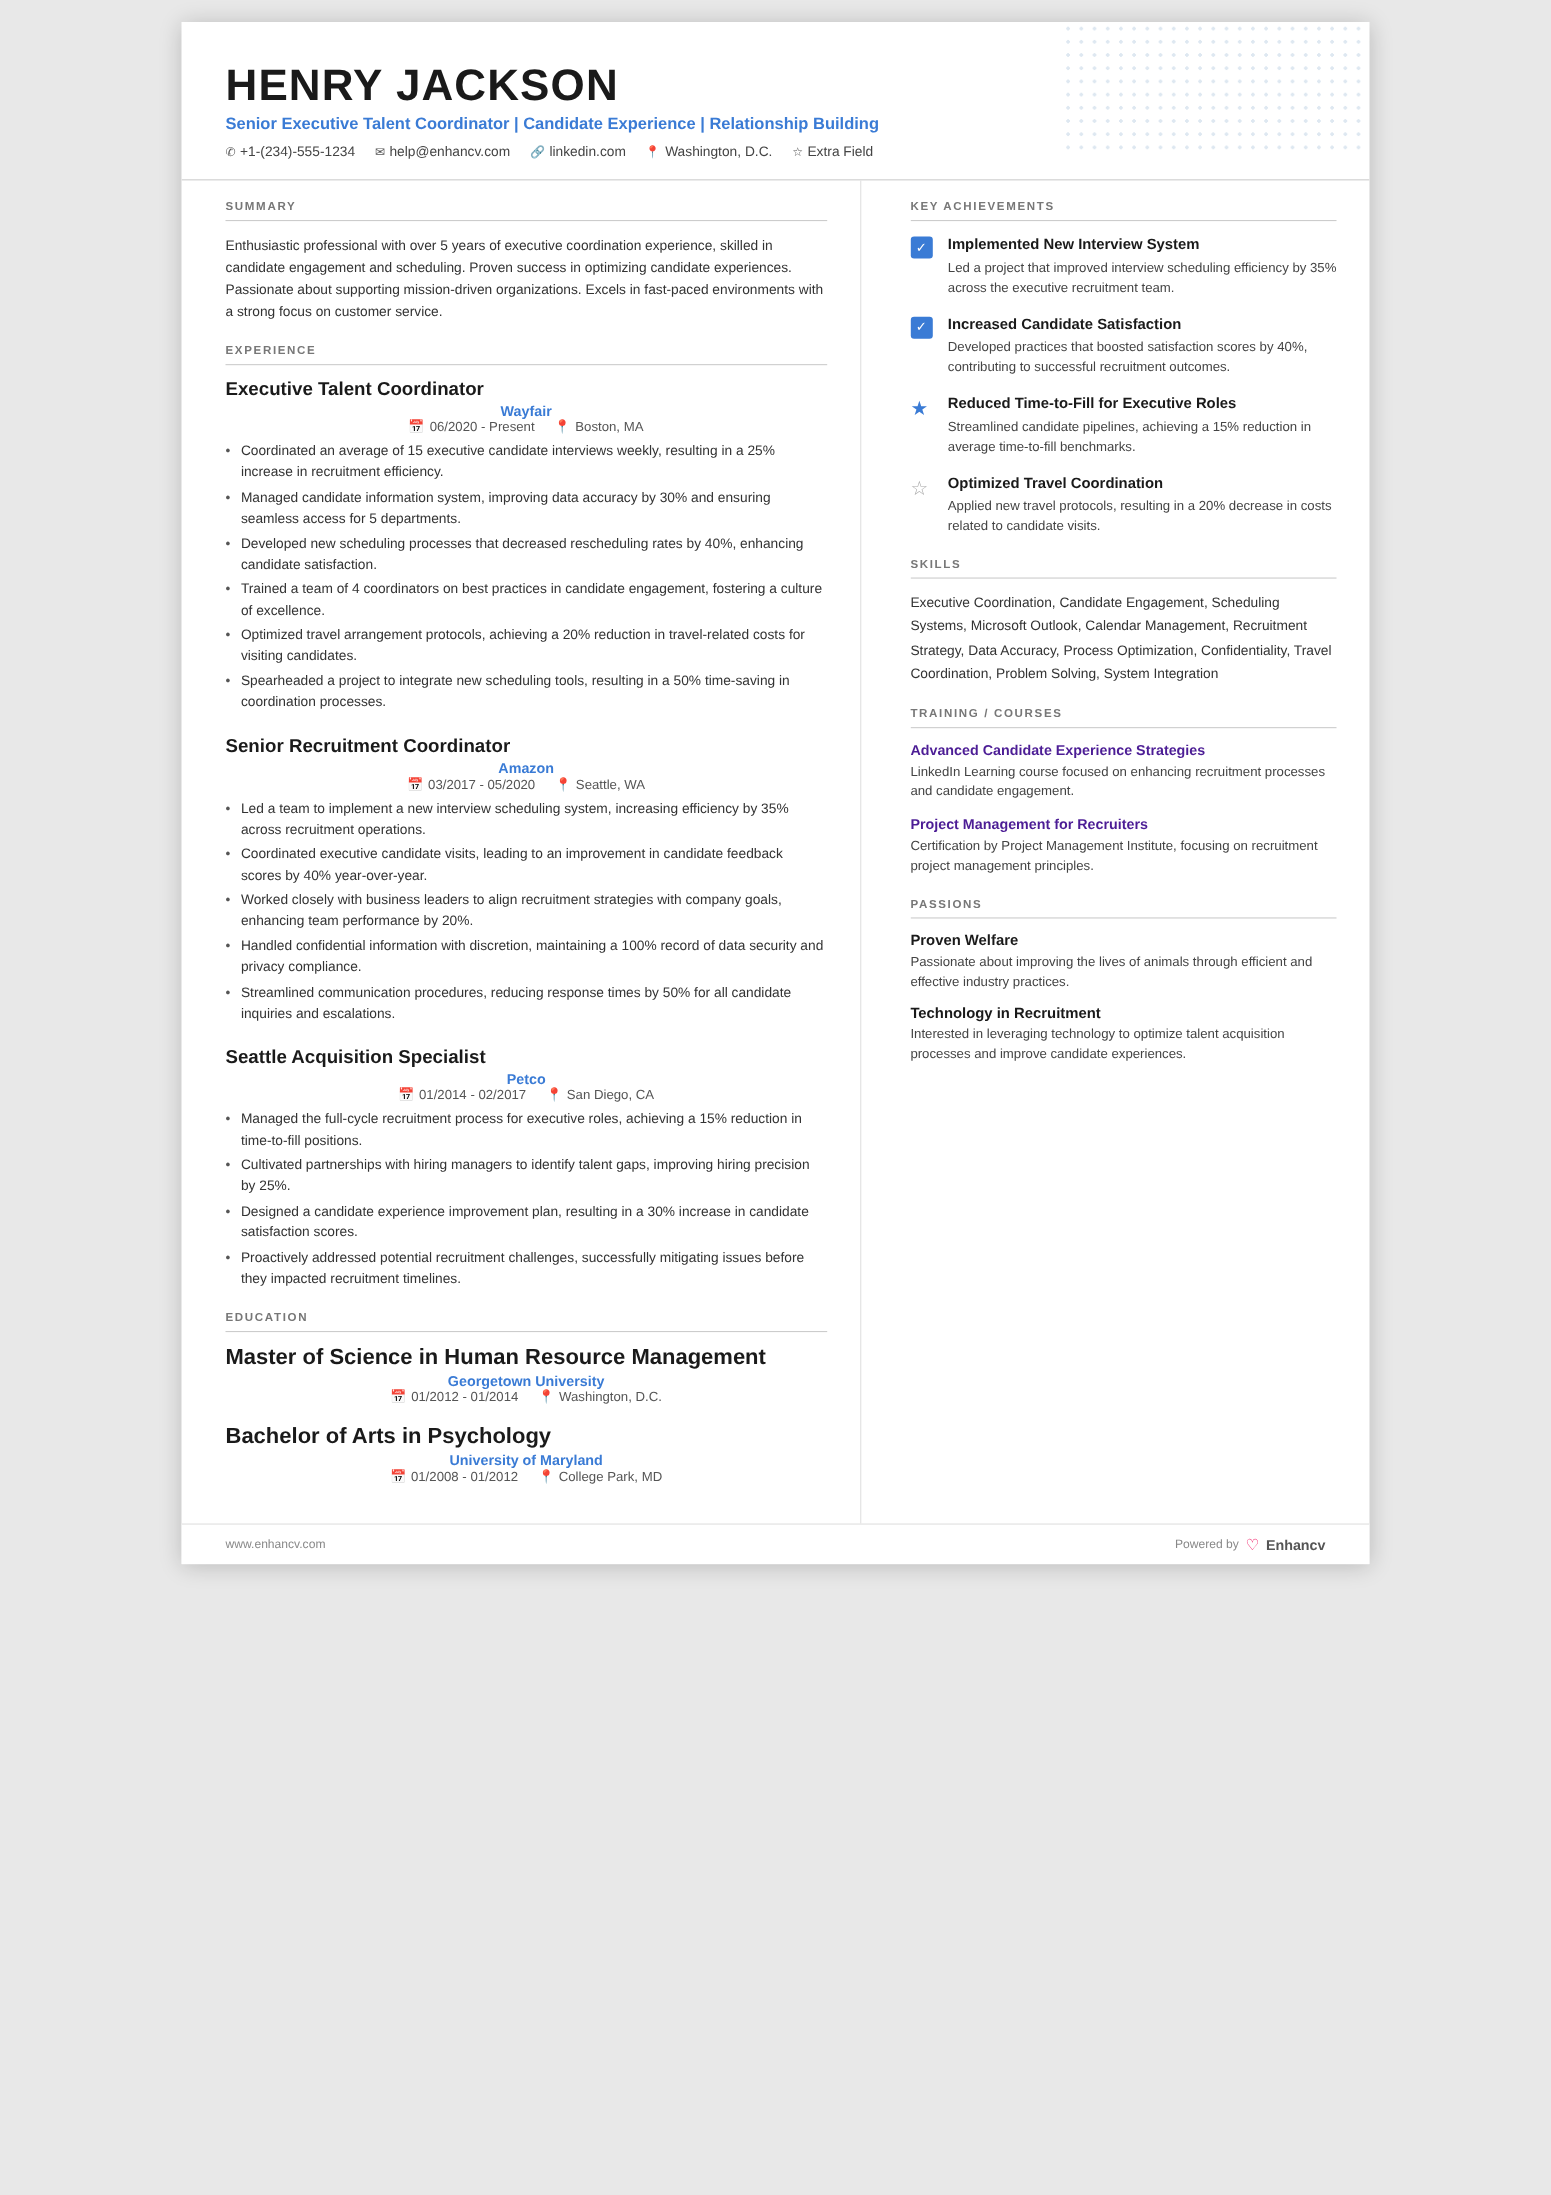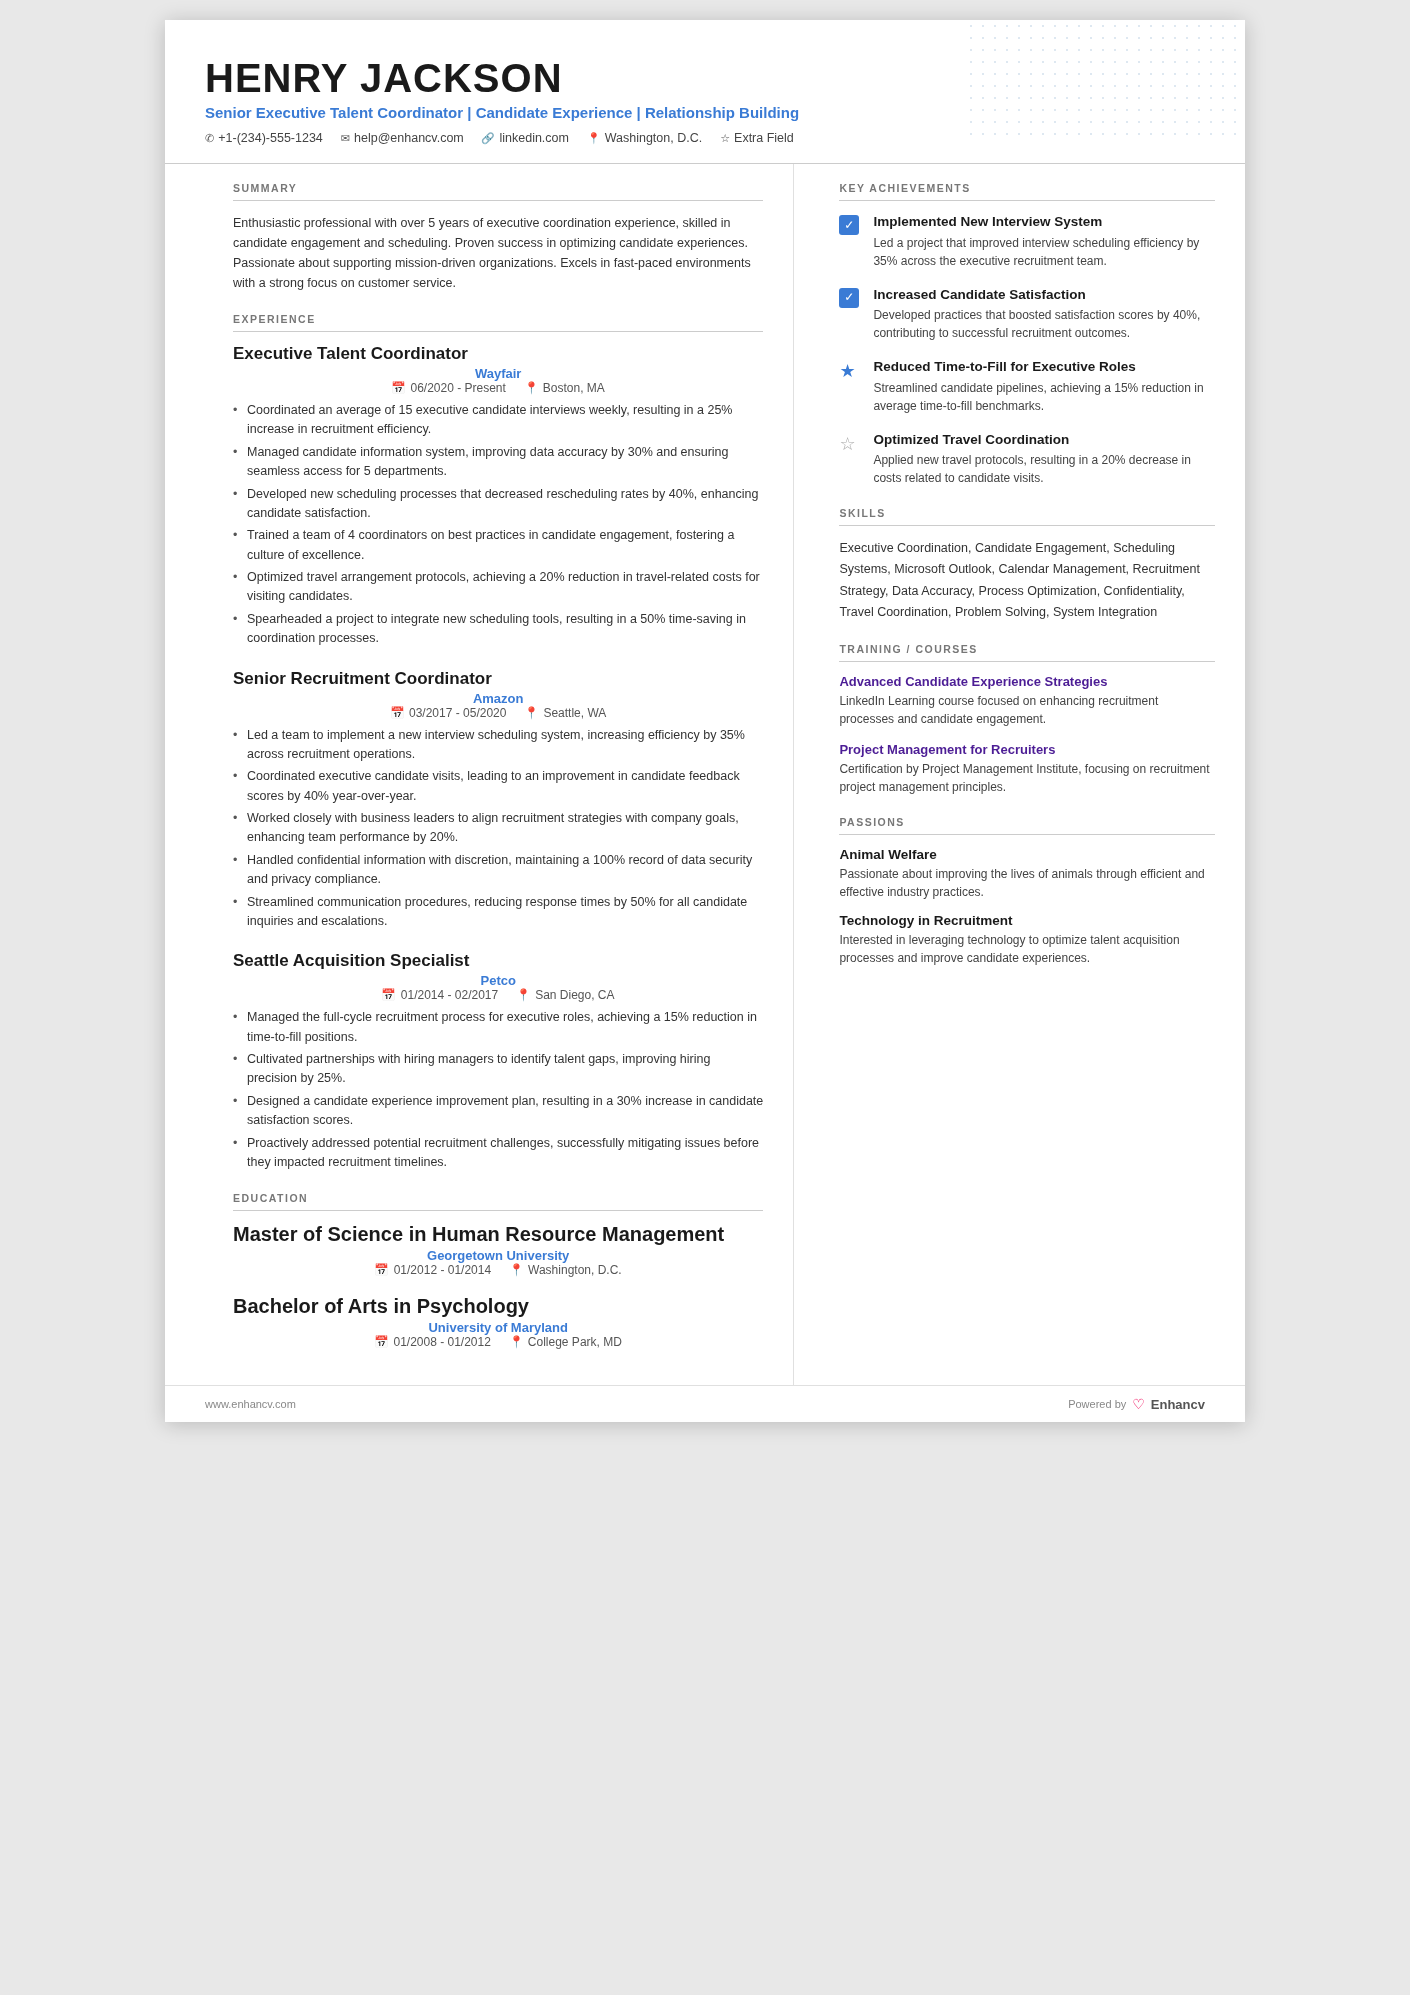--- a/index.html
+++ b/index.html
@@ -70,21 +70,20 @@
     }
     .divider-full {
       width: 100%;
       height: 1px;
       background: #ccc;
       margin: 0 0 0 0;
     }
     .two-col {
       display: flex;
       gap: 15px;
-      padding-left: 28px;
     }
     .left-col {
       width: 58%;
       padding: 18px 30px 30px 40px;
       border-right: 1px solid #e0e0e0;
     }
     .right-col {
       width: 42%;
       padding: 18px 30px 30px 30px;
     }
@@ -527,21 +526,21 @@
           <div class="training-title">Project Management for Recruiters</div>
           <div class="training-desc">Certification by Project Management Institute, focusing on recruitment project management principles.</div>
         </div>
       </div>
 
       <div class="section-gap">
         <div class="section-label">PASSIONS</div>
         <div class="section-divider"></div>
 
         <div class="passion-item">
-          <div class="passion-title">Animal Welfare</div>
+          <div class="passion-title">Proven Welfare</div>
           <div class="passion-desc">Passionate about improving the lives of animals through efficient and effective industry practices.</div>
         </div>
 
         <div class="passion-item">
           <div class="passion-title">Technology in Recruitment</div>
           <div class="passion-desc">Interested in leveraging technology to optimize talent acquisition processes and improve candidate experiences.</div>
         </div>
       </div>
 
     </div>

